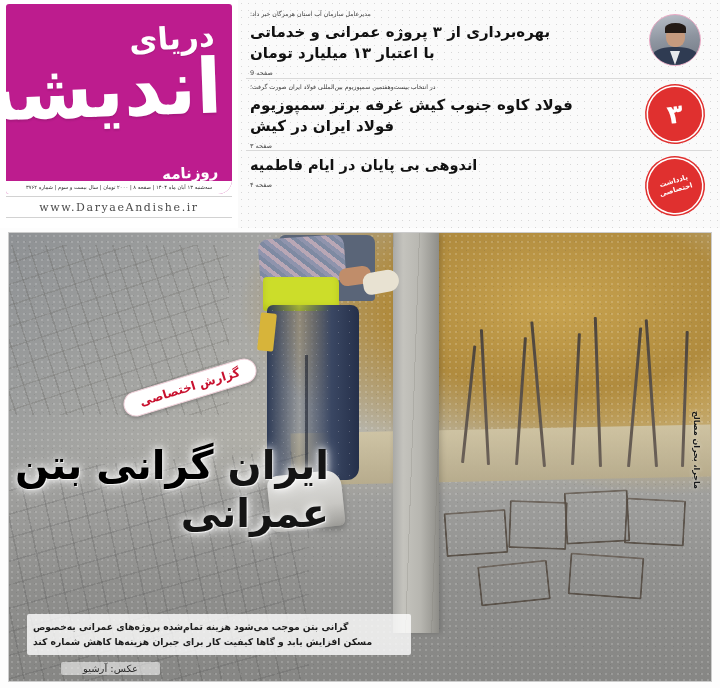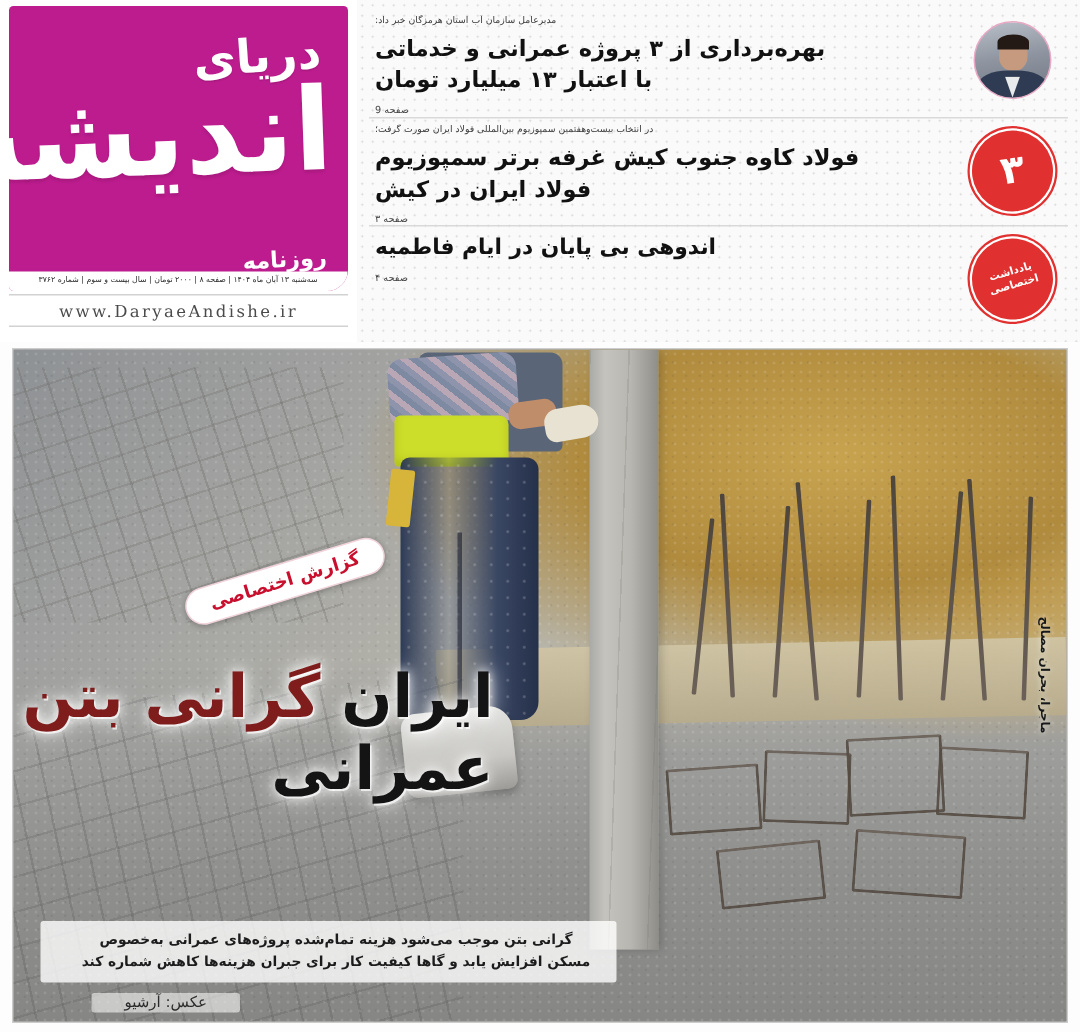--- a/index.html
+++ b/index.html
@@ -451,32 +451,32 @@
     font-weight: bold;
     line-height: 1.20;
     color: #141414;
     letter-spacing: -1.5px;
     text-shadow:
       0 0 7px rgba(255,255,255,.95),
       0 0 14px rgba(255,255,255,.85),
       1px 1px 0 rgba(255,255,255,.7);
     white-space: nowrap;
   }
-  .hl-red { color: #7f1d1d; }
+  .hl-red { color: #000000; }
 
   
   .deck {
     position: absolute;
     left: 18px;
     right: 300px;
     bottom: 26px;
     background: rgba(255,255,255,.80);
-    padding: 5px 10px 6px 20px;
+    padding: 5px 10px 6px 6px;
     border-radius: 2px;
-    text-align: center;
+    text-align: left;
     z-index: 7;
     direction: rtl;
   }
   .deck-line {
     font-size: 9.2px;
     line-height: 1.65;
     color: #1c1c1c;
     font-weight: bold;
     white-space: nowrap;
   }

